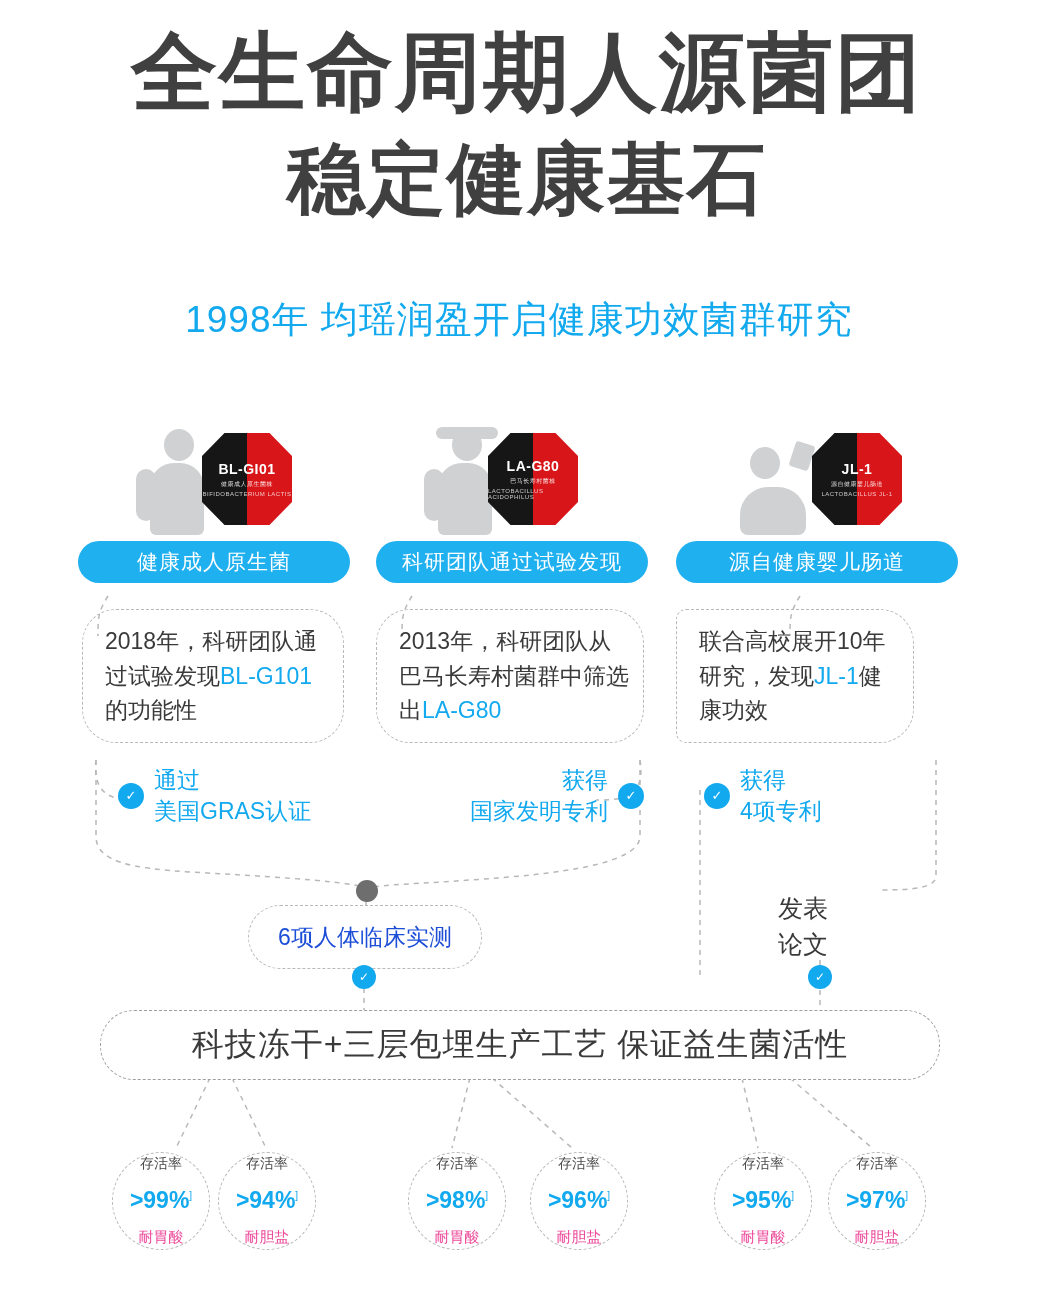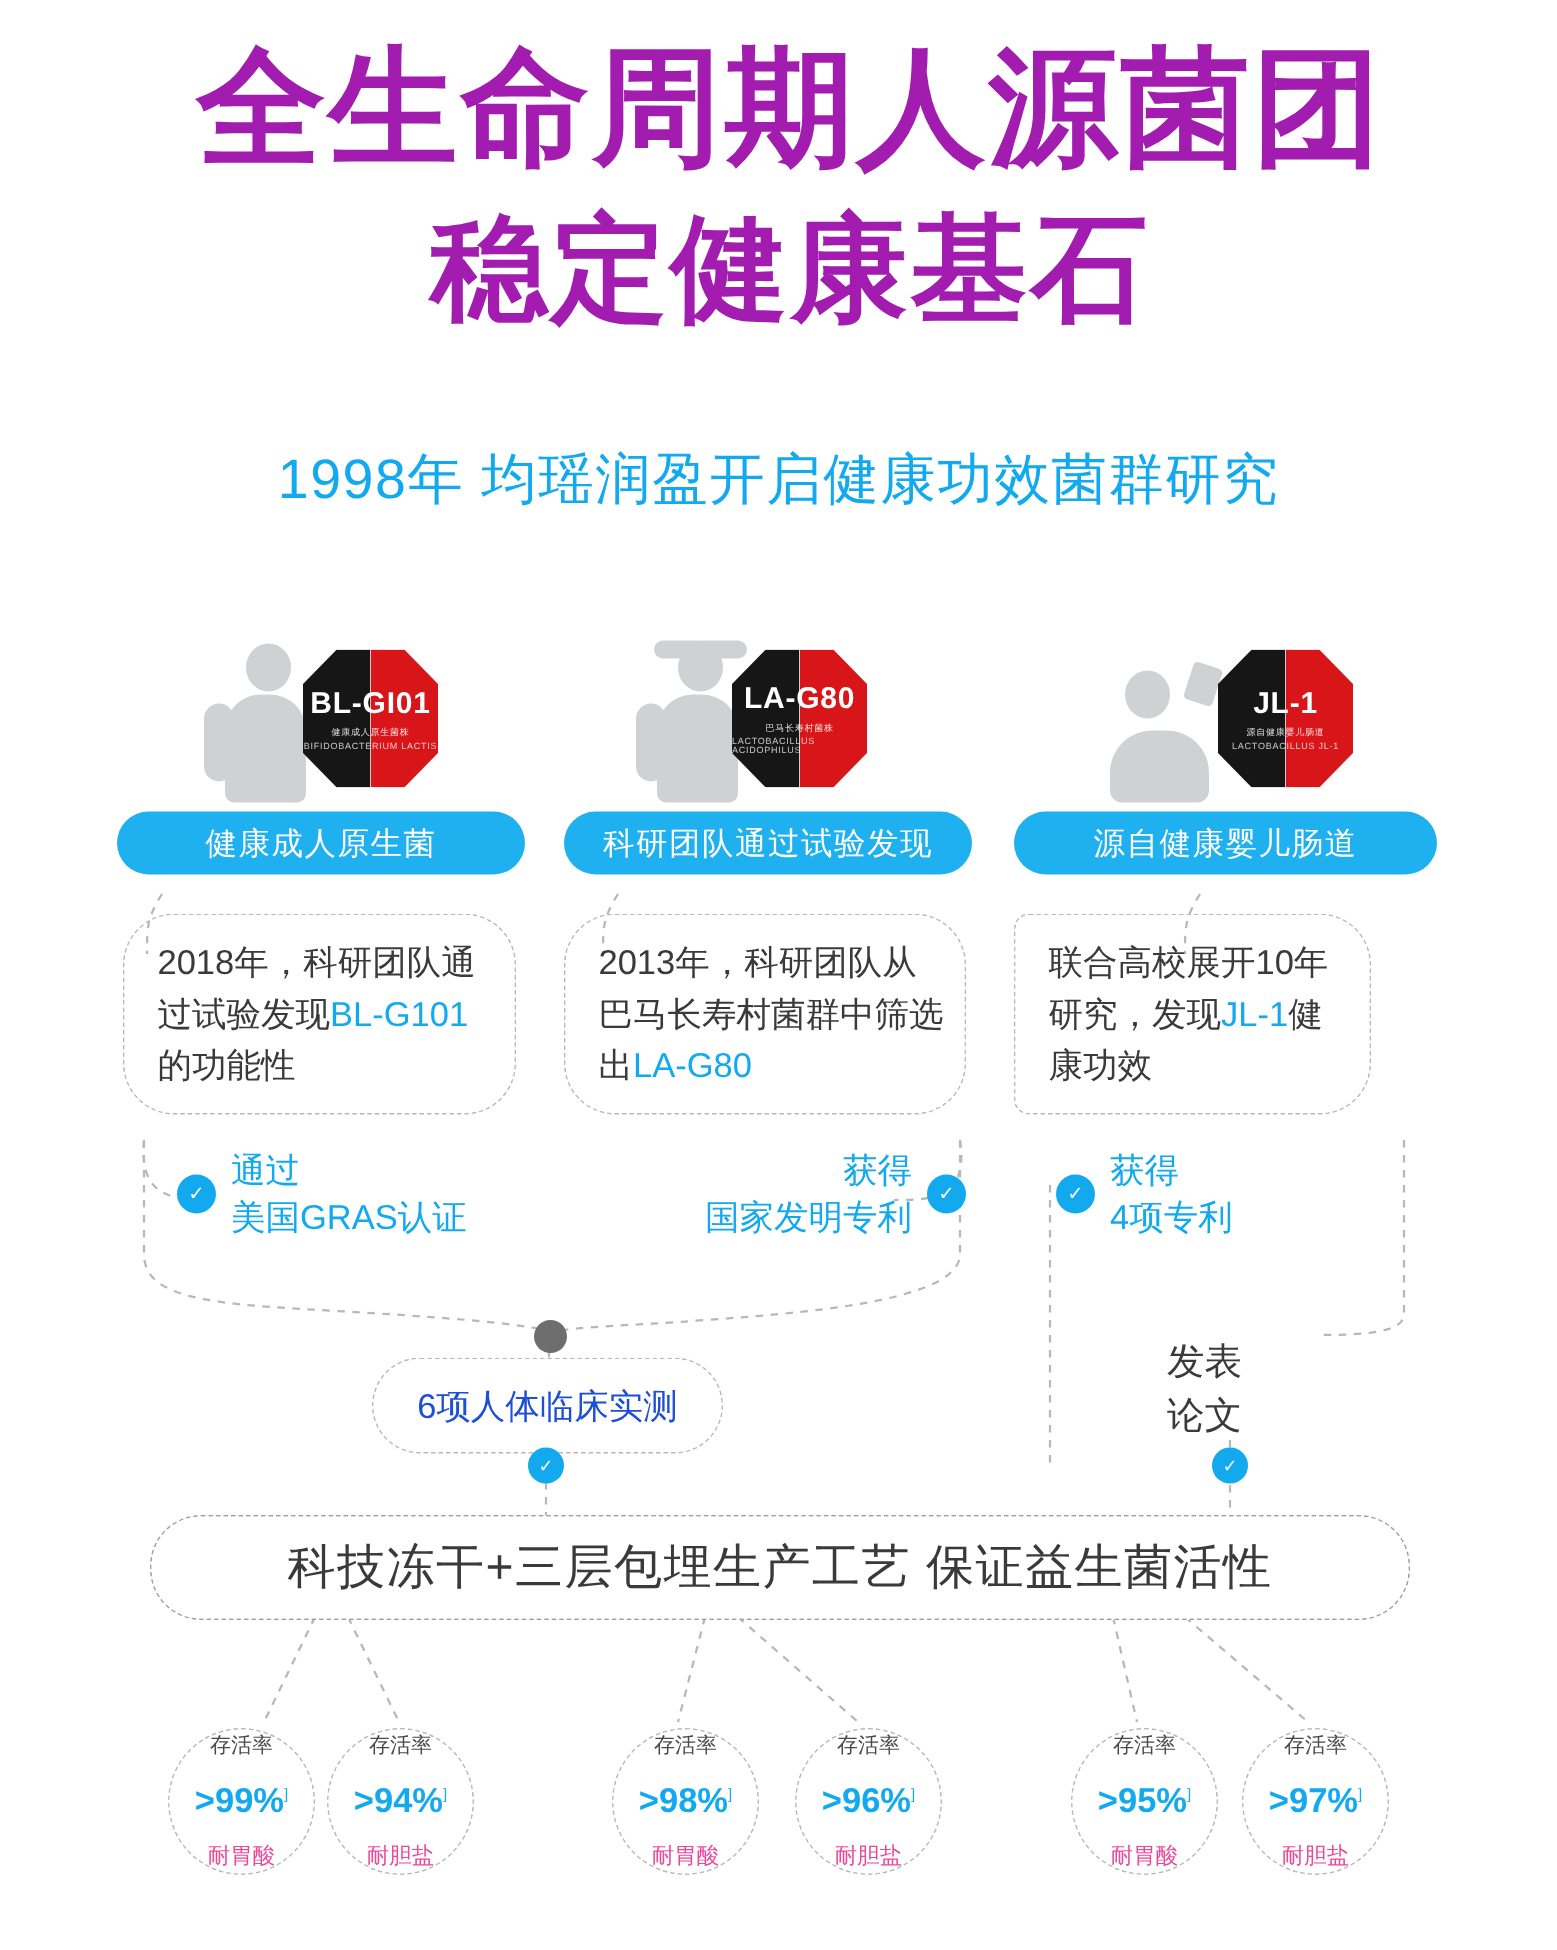--- a/index.html
+++ b/index.html
@@ -12,21 +12,21 @@
     overflow:hidden;
   }
   .page{position:relative;width:1038px;height:1300px;}
 
   
   .title-block{
     text-align:center;
     padding-top:26px;
   }
   .title-line{
-    color:#a21caf;
+    color:#404040;
     font-weight:bold;
     letter-spacing:2px;
     line-height:1.08;
     padding-left:16px;
   }
   .title-line.l1{font-size:86px;}
   .title-line.l2{font-size:78px;margin-top:18px;}
 
   
   .subtitle{
@@ -76,39 +76,38 @@
     position:absolute;top:0;width:45px;height:92px;
     clip-path:polygon(0% 25%,50% 0%,100% 0%,100% 100%,50% 100%,0% 75%);
   }
   .badge .hexL{left:0;background:#161616;}
   .badge .hexR{left:45px;background:#d8161a;clip-path:polygon(0% 0%,50% 0%,100% 25%,100% 75%,50% 100%,0% 100%);}
   .badge .inner{
     position:absolute;inset:0;
     display:flex;flex-direction:column;align-items:center;justify-content:center;
     color:#fff;
   }
-  .badge .bname{font-size:20px;font-weight:bold;letter-spacing:0.5px;}
+  .badge .bname{font-size:14px;font-weight:bold;letter-spacing:0.5px;}
   .badge .bsub{font-size:6px;margin-top:3px;opacity:.85;letter-spacing:.5px;}
   .badge .bsub2{font-size:6px;margin-top:2px;opacity:.75;letter-spacing:.5px;}
   .b1{left:130px;}
   .b2{left:118px;}
   .b3{left:140px;}
 
   
   .pill{
     margin-top:6px;
     background:#1fb0f0;
     color:#fff;
     border-radius:22px;
     height:42px;
     line-height:42px;
     text-align:center;
     font-size:21px;
     letter-spacing:1px;
-    font-family:Liberation Serif, serif;
   }
   .c1 .pill{width:272px;margin-left:6px;}
   .c2 .pill{width:272px;margin-left:6px;}
   .c3 .pill{width:282px;margin-left:4px;}
 
   
   .desc{
     margin-top:26px;
     font-size:23px;
     line-height:1.5;

